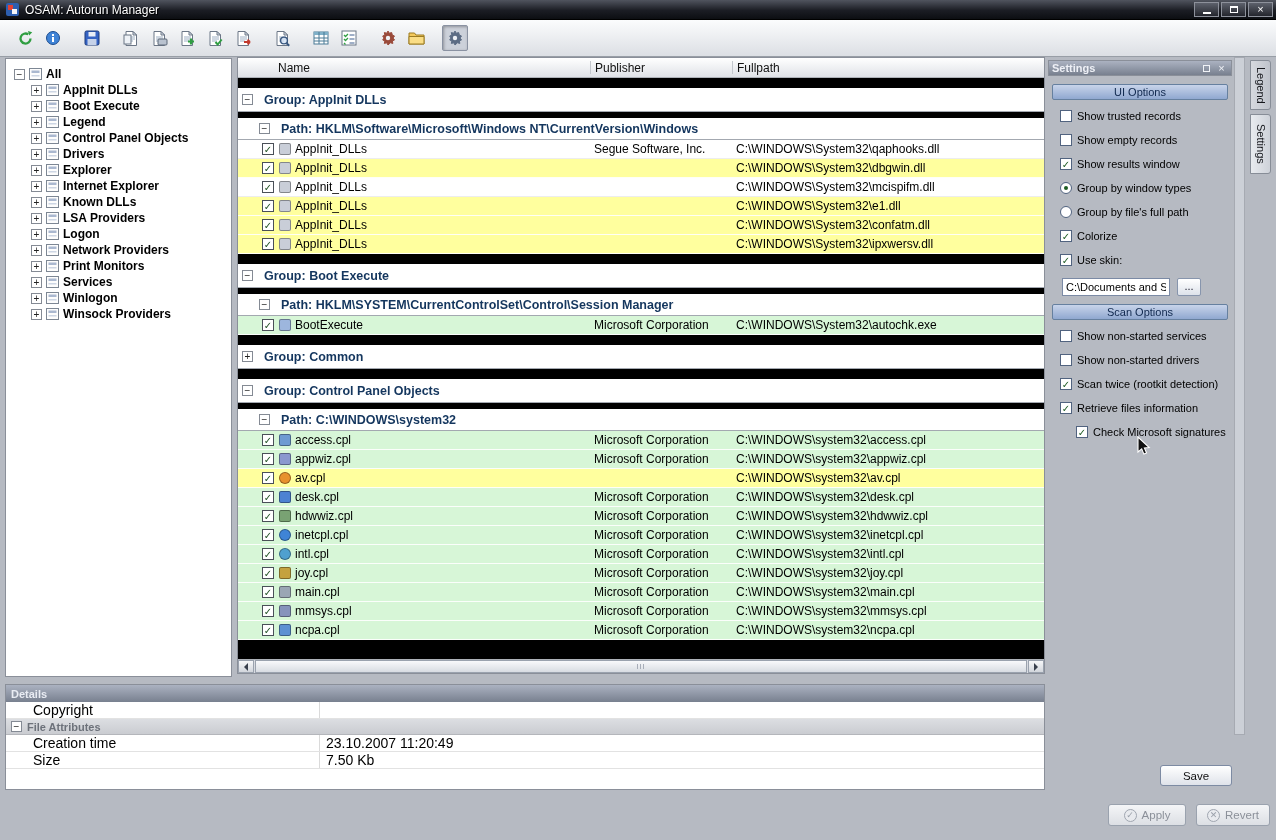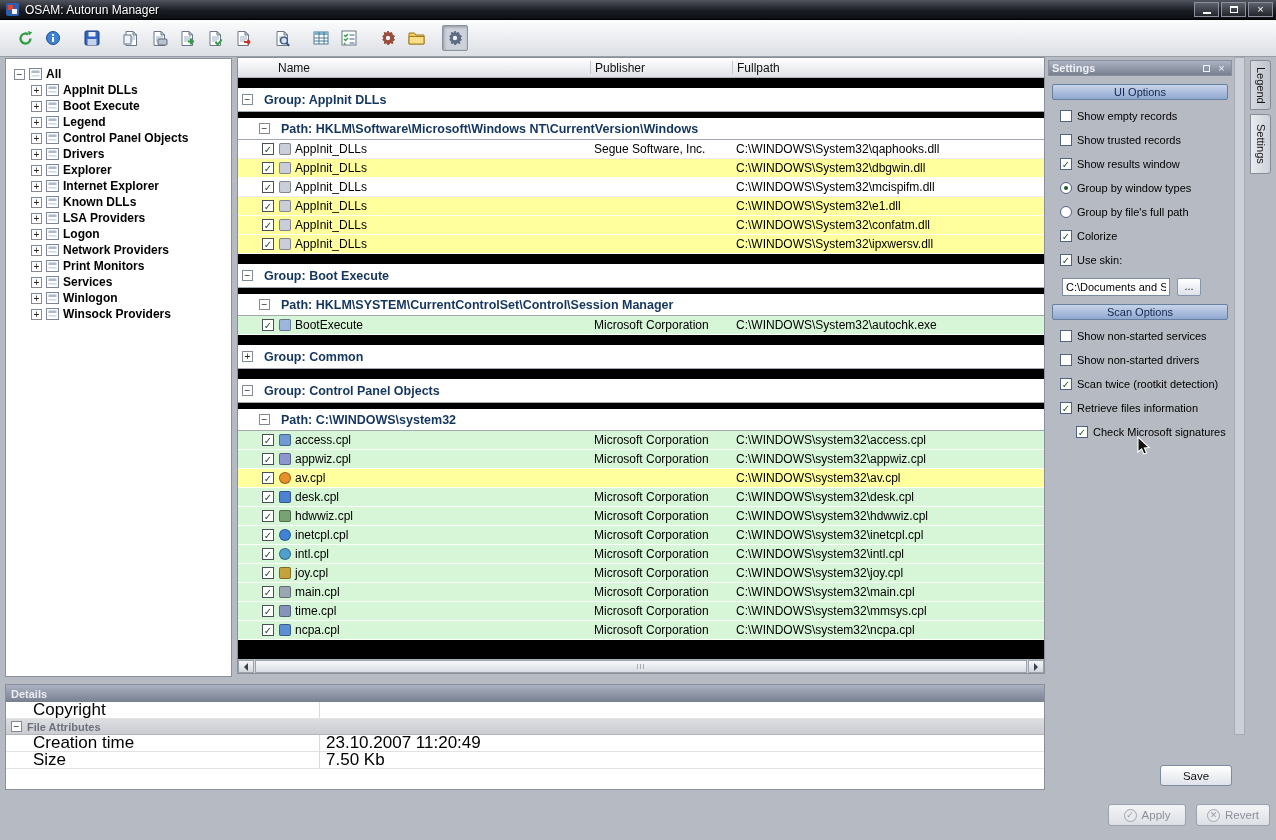--- a/index.html
+++ b/index.html
@@ -72,21 +72,21 @@
   .savebtn{position:absolute;left:112px;top:708px;width:72px;height:21px;border:1px solid #7d8ba3;border-radius:3px;background:linear-gradient(#ffffff,#dfe3ea);font-size:11.5px;color:#111;display:flex;align-items:center;justify-content:center}
 
   
   .vtab{position:absolute;left:1250px;width:21px;background:linear-gradient(90deg,#d6d9df,#bfc3cb);border:1px solid #878d97;border-radius:0 3px 3px 0;display:flex;align-items:center;justify-content:center;writing-mode:vertical-rl;font-size:11px;color:#15171c;padding:6px 0}
   #tab-legend{top:60px;height:50px}
   #tab-settings{top:114px;height:60px;background:linear-gradient(90deg,#e8ebef,#ced2d9)}
 
   
   .details{position:absolute;left:5px;top:684px;width:1040px;height:106px;border:1px solid #8a8f99;background:#fff}
   .dtitle{height:17px;background:linear-gradient(#abb2c1,#78808f);color:#e9ecf3;font-weight:bold;font-size:11px;display:flex;align-items:center;padding-left:5px}
-  .dfield{height:17px;border-bottom:1px solid #e2e2e2;position:relative;font-size:17px;display:flex;align-items:center}
+  .dfield{height:17px;border-bottom:1px solid #e2e2e2;position:relative;font-size:14px;display:flex;align-items:center}
   .dfield .lab{position:absolute;left:27px;white-space:nowrap}
   .dfield .val{position:absolute;left:320px;white-space:nowrap}
   .dfield .vline{position:absolute;left:313px;top:0;bottom:0;width:1px;background:#dadada}
   .dgroup{height:16px;background:linear-gradient(#dcdee2,#caccd1);border-bottom:1px solid #b4b6bb;display:flex;align-items:center;font-size:11px;font-weight:bold;color:#6c717a;padding-left:5px}
   .dgroup .exp{margin-right:5px}
 
   
   .fbtn{position:absolute;top:804px;height:22px;border:1px solid #9aa2ae;border-radius:3px;background:linear-gradient(#f4f5f7,#dcdfe4);display:flex;align-items:center;justify-content:center;font-size:11.5px;color:#8b9099;gap:5px}
   #apply{left:1108px;width:78px}
   #revert{left:1196px;width:74px}
@@ -572,21 +572,21 @@
         <div class="drow c-green" style="background: rgb(215, 246, 215);">
           <span class="chk">✓</span>
           <span class="ricon" style="background: rgb(154, 166, 180); border-radius: 2px;"></span>
           <span class="cell c-name">main.cpl</span>
           <span class="cell c-pub">Microsoft Corporation</span>
           <span class="cell c-path">C:\WINDOWS\system32\main.cpl</span>
         </div>
         <div class="drow c-green" style="background: rgb(215, 246, 215);">
           <span class="chk">✓</span>
           <span class="ricon" style="background: rgb(134, 147, 187); border-radius: 2px;"></span>
-          <span class="cell c-name">time.cpl</span>
+          <span class="cell c-name">mmsys.cpl</span>
           <span class="cell c-pub">Microsoft Corporation</span>
           <span class="cell c-path">C:\WINDOWS\system32\mmsys.cpl</span>
         </div>
         <div class="drow c-green" style="background: rgb(215, 246, 215);">
           <span class="chk">✓</span>
           <span class="ricon" style="background: rgb(93, 144, 210); border-radius: 2px;"></span>
           <span class="cell c-name">ncpa.cpl</span>
           <span class="cell c-pub">Microsoft Corporation</span>
           <span class="cell c-path">C:\WINDOWS\system32\ncpa.cpl</span>
         </div>
@@ -609,25 +609,25 @@
       <span class="ptext">Settings</span>
       <span class="pbtn">
           <span class="pinbox"></span>
         </span>
       <span class="pbtn">×</span>
     </div>
     <div>
         <div class="sechdr">UI Options</div>
         <div class="sitem">
           <span class="cb"></span>
+          <span class="">Show trusted records</span>
+        </div>
+        <div class="sitem">
+          <span class="cb"></span>
           <span class="">Show empty records</span>
-        </div>
-        <div class="sitem">
-          <span class="cb"></span>
-          <span class="">Show trusted records</span>
         </div>
         <div class="sitem">
           <span class="cb">✓</span>
           <span class="">Show results window</span>
         </div>
         <div class="sitem">
           <span class="rb on"></span>
           <span class="">Group by window types</span>
         </div>
         <div class="sitem">

